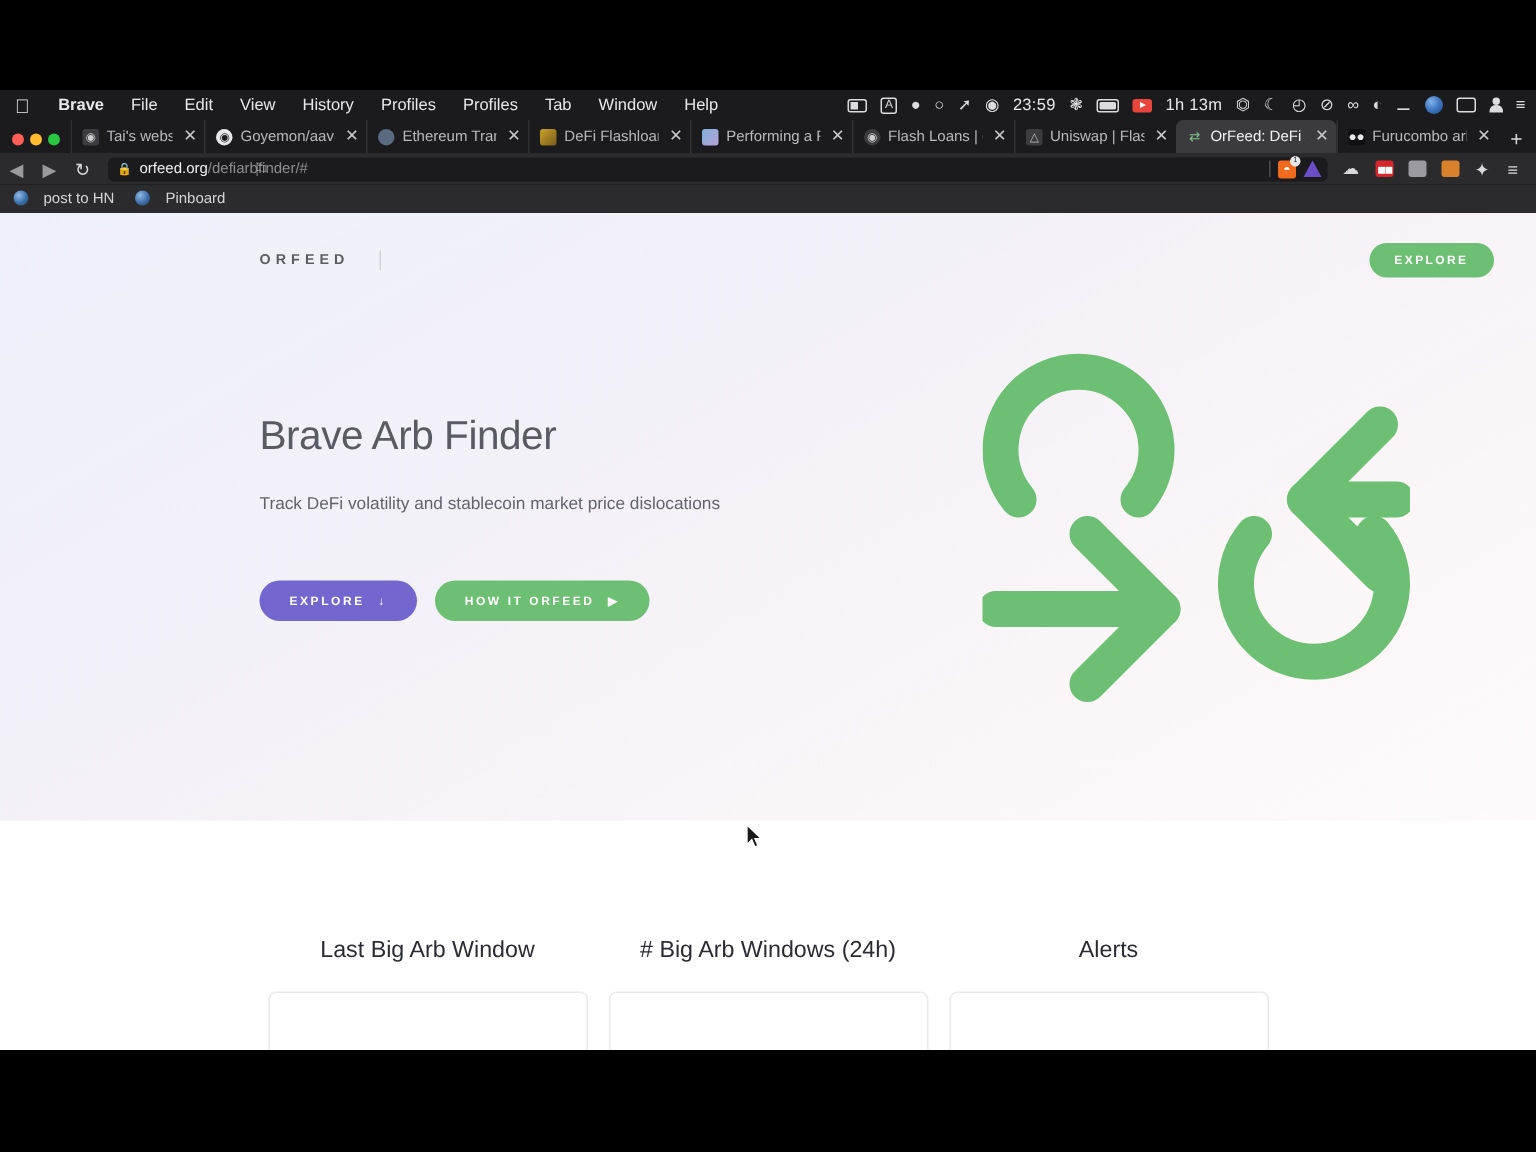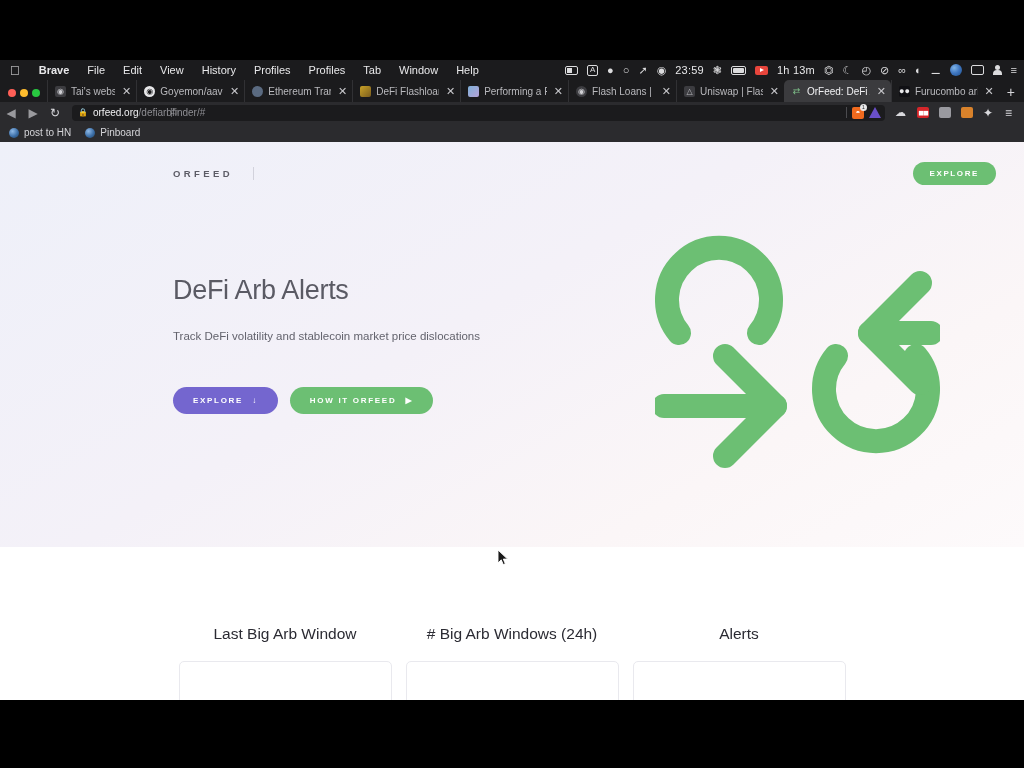--- a/index.html
+++ b/index.html
@@ -79,21 +79,21 @@
   .ext.orange{background:#d9822b;}
   .ext.puzzle{background:transparent;color:#d9d9dd;font-size:12px;display:flex;align-items:center;}
   .ext.menu{background:transparent;color:#d9d9dd;font-size:12px;display:flex;align-items:center;}
 
   
   .bookmarks{
     position:absolute; top:123px; left:0; width:1024px; height:19px;
     background:#2b2b2e; display:flex; align-items:center; gap:14px;
     padding-left:9px; color:#d5d5d9; font-size:10px;
   }
-  .bm{ display:flex; align-items:flex-end; gap:5px;}
+  .bm{ display:flex; align-items:flex-start; gap:10px;}
   .bm-ic{width:10px;height:10px;border-radius:50%;background:radial-gradient(circle at 35% 32%,#8fb9e6 0%,#3c6fa8 55%,#20405f 100%);}
 
   
   .page{ position:absolute; top:142px; left:0; width:1024px; height:558px; background:#fff; overflow:hidden;}
   .hero{
     position:relative; height:405px; width:100%;
     background:linear-gradient(150deg,#eef0f9 0%,#f4f1f8 45%,#fbf6f7 75%,#fdfafb 100%);
   }
   .site-head{ position:absolute; top:14px; left:0; width:100%; height:34px; display:flex; align-items:center; padding:0 28px 0 173px;}
   .logo{ font-size:9.5px; letter-spacing:3.4px; color:#5c5c66; font-weight:bold;}
@@ -268,21 +268,21 @@
 
   <section class="hero">
     <div class="site-head">
       <span class="logo">ORFEED</span>
       <span class="logo-div"></span>
       <button class="explore-top">EXPLORE</button>
     </div>
 
     <div class="hero-inner">
       <div class="hero-left">
-        <h1 class="hero-title">DeFi Arb Alerts</h1>
+        <h1 class="hero-title">Brave Arb Finder</h1>
         <p class="hero-sub">Track DeFi volatility and stablecoin market price dislocations</p>
         <div class="btn-row">
           <button class="btn purple">
             <span>EXPLORE</span>
             <span>↓</span>
           </button>
           <button class="btn green">
             <span>HOW IT ORFEED</span>
             <span>▶</span>
           </button>

